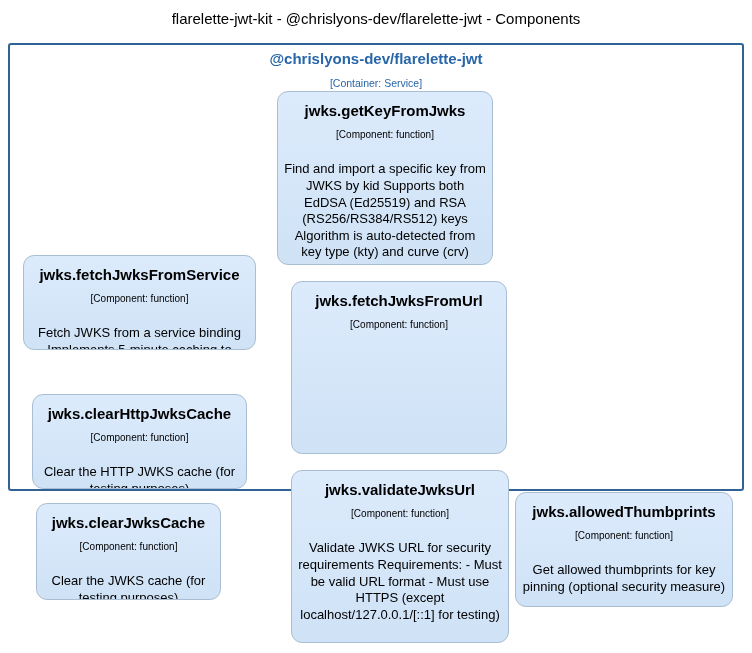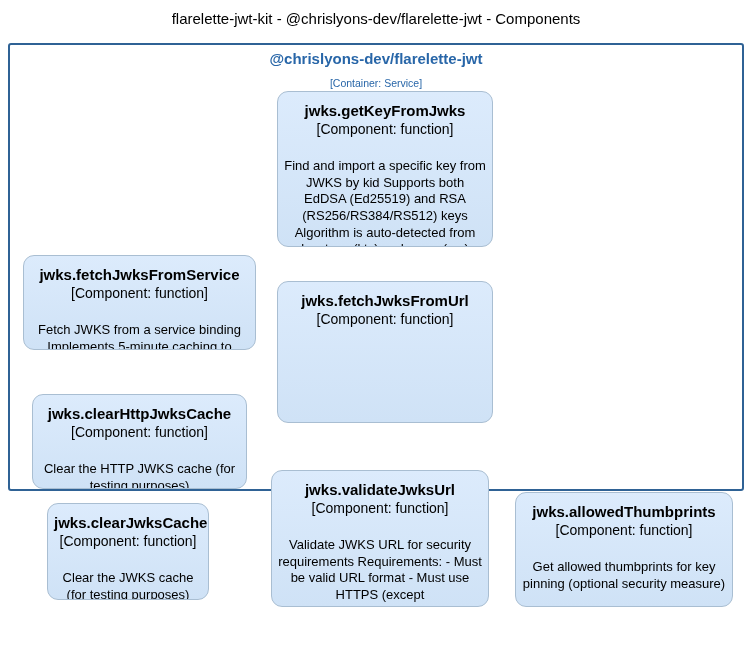--- a/index.html
+++ b/index.html
@@ -39,63 +39,63 @@
   .component{
     position:absolute;
     background:linear-gradient(var(--component-fill-top),var(--component-fill-bottom));
     border:1px solid var(--component-border);
     border-radius:11px;
     padding:10px 6px 8px 6px;
     text-align:center;
     overflow:hidden;
   }
   .c-name{font-size:15px;font-weight:bold;color:#000;line-height:1.15;}
-  .c-meta{font-size:14px;color:#000;margin-top:2px;line-height:1.2;}
+  .c-meta{font-size:10px;color:#000;margin-top:10px;line-height:1.2;}
   .c-desc{font-size:13px;color:#000;margin-top:20px;line-height:1.28;}
 </style>
 </head>
 <body>
 
 <div class="page-title">flarelette-jwt-kit - @chrislyons-dev/flarelette-jwt - Components</div>
 
 <div class="boundary">
   <div class="boundary-title">@chrislyons-dev/flarelette-jwt</div>
   <div class="boundary-meta">[Container: Service]</div>
 </div>
 
-<div class="component" style="left:277px;top:91px;width:216px;height:156px">
+<div class="component" style="left:277px;top:91px;width:216px;height:174px">
   <div class="c-name">jwks.getKeyFromJwks</div>
   <div class="c-meta">[Component: function]</div>
   <div class="c-desc">Find and import a specific key from JWKS by kid Supports both EdDSA (Ed25519) and RSA (RS256/RS384/RS512) keys Algorithm is auto-detected from key type (kty) and curve (crv)</div>
 </div>
 
 <div class="component" style="left:23px;top:255px;width:233px;height:95px">
   <div class="c-name">jwks.fetchJwksFromService</div>
   <div class="c-meta">[Component: function]</div>
   <div class="c-desc">Fetch JWKS from a service binding Implements 5-minute caching to reduce load on JWKS service</div>
 </div>
 
-<div class="component" style="left:277px;top:281px;width:216px;height:142px">
+<div class="component" style="left:291px;top:281px;width:216px;height:173px">
   <div class="c-name">jwks.fetchJwksFromUrl</div>
   <div class="c-meta">[Component: function]</div>
 </div>
 
 <div class="component" style="left:32px;top:394px;width:215px;height:95px">
   <div class="c-name">jwks.clearHttpJwksCache</div>
   <div class="c-meta">[Component: function]</div>
   <div class="c-desc">Clear the HTTP JWKS cache (for testing purposes)</div>
 </div>
 
-<div class="component" style="left:47px;top:503px;width:162px;height:97px">
+<div class="component" style="left:36px;top:503px;width:185px;height:97px">
   <div class="c-name">jwks.clearJwksCache</div>
   <div class="c-meta">[Component: function]</div>
   <div class="c-desc">Clear the JWKS cache (for testing purposes)</div>
 </div>
 
-<div class="component" style="left:271px;top:470px;width:218px;height:137px">
+<div class="component" style="left:291px;top:470px;width:218px;height:173px">
   <div class="c-name">jwks.validateJwksUrl</div>
   <div class="c-meta">[Component: function]</div>
   <div class="c-desc">Validate JWKS URL for security requirements Requirements: - Must be valid URL format - Must use HTTPS (except localhost/127.0.0.1/[::1] for testing)</div>
 </div>
 
 <div class="component" style="left:515px;top:492px;width:218px;height:115px">
   <div class="c-name">jwks.allowedThumbprints</div>
   <div class="c-meta">[Component: function]</div>
   <div class="c-desc">Get allowed thumbprints for key pinning (optional security measure)</div>
 </div>

